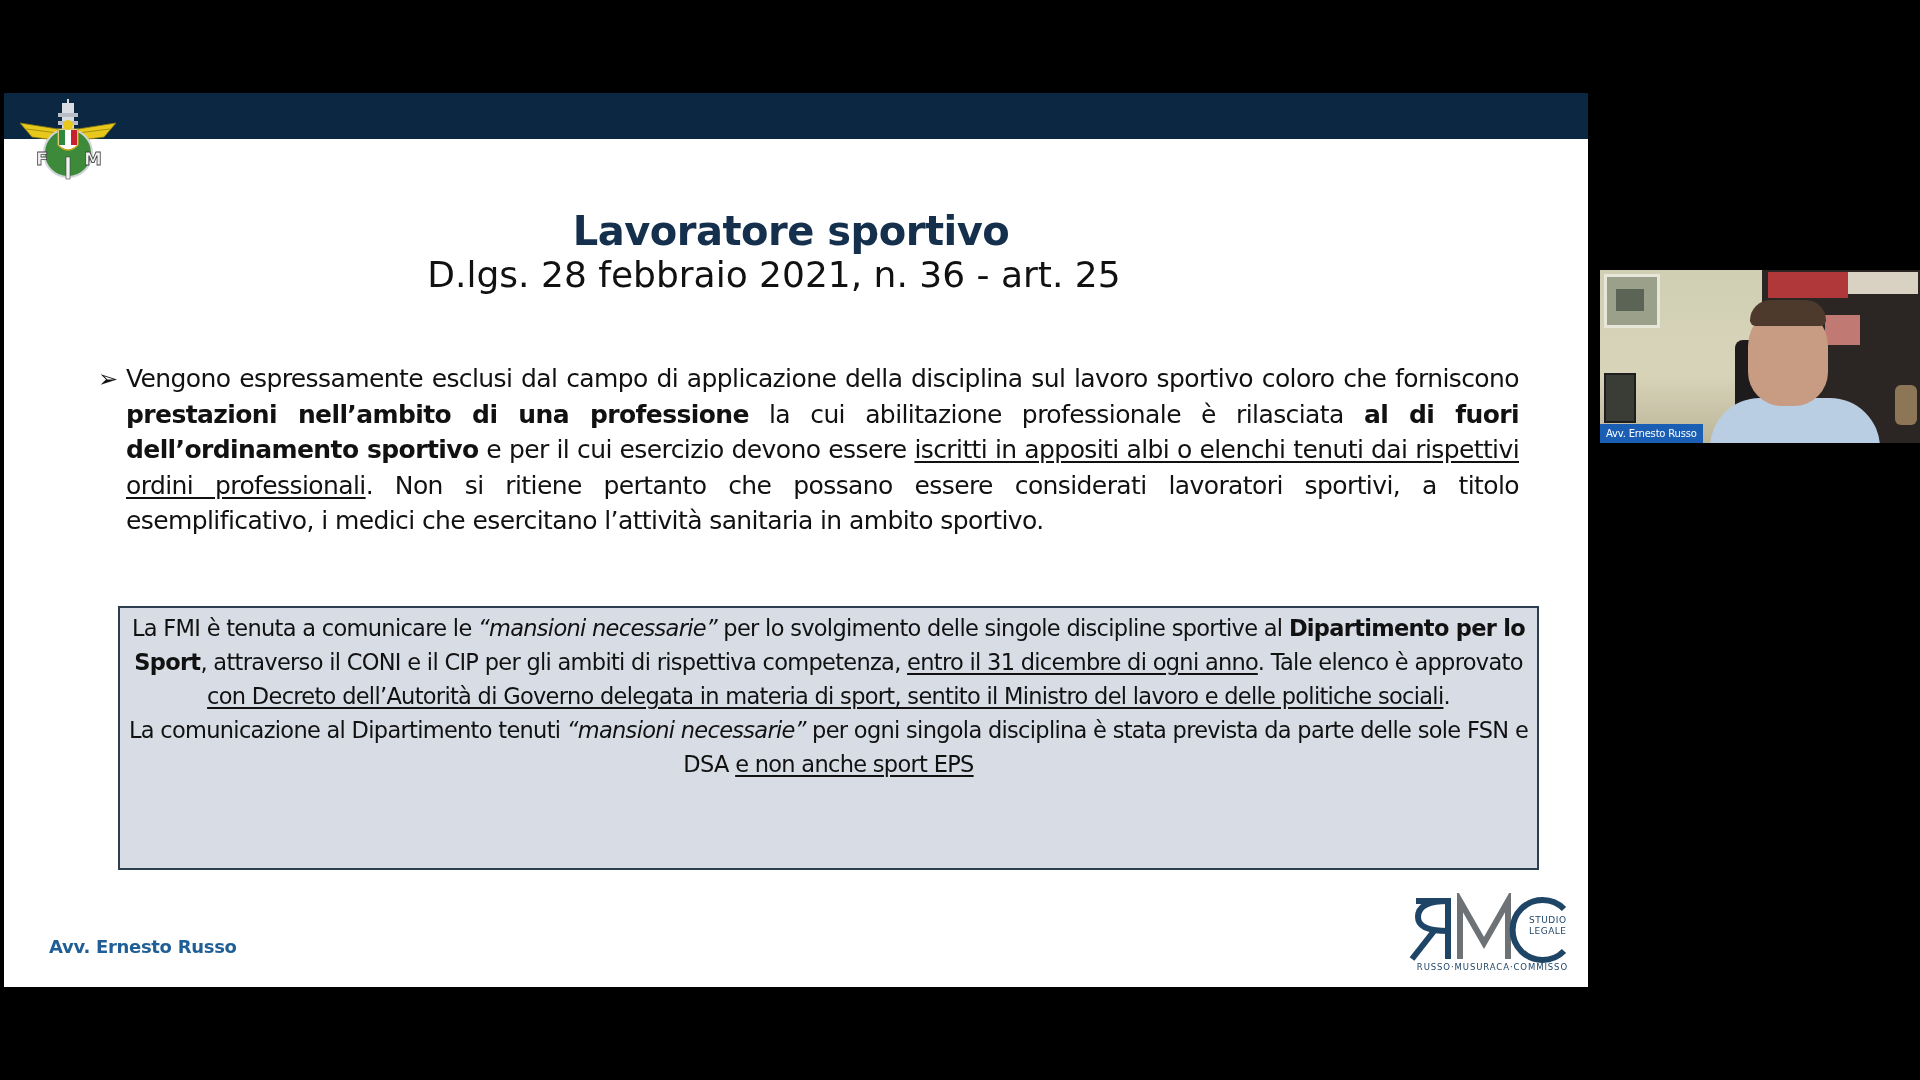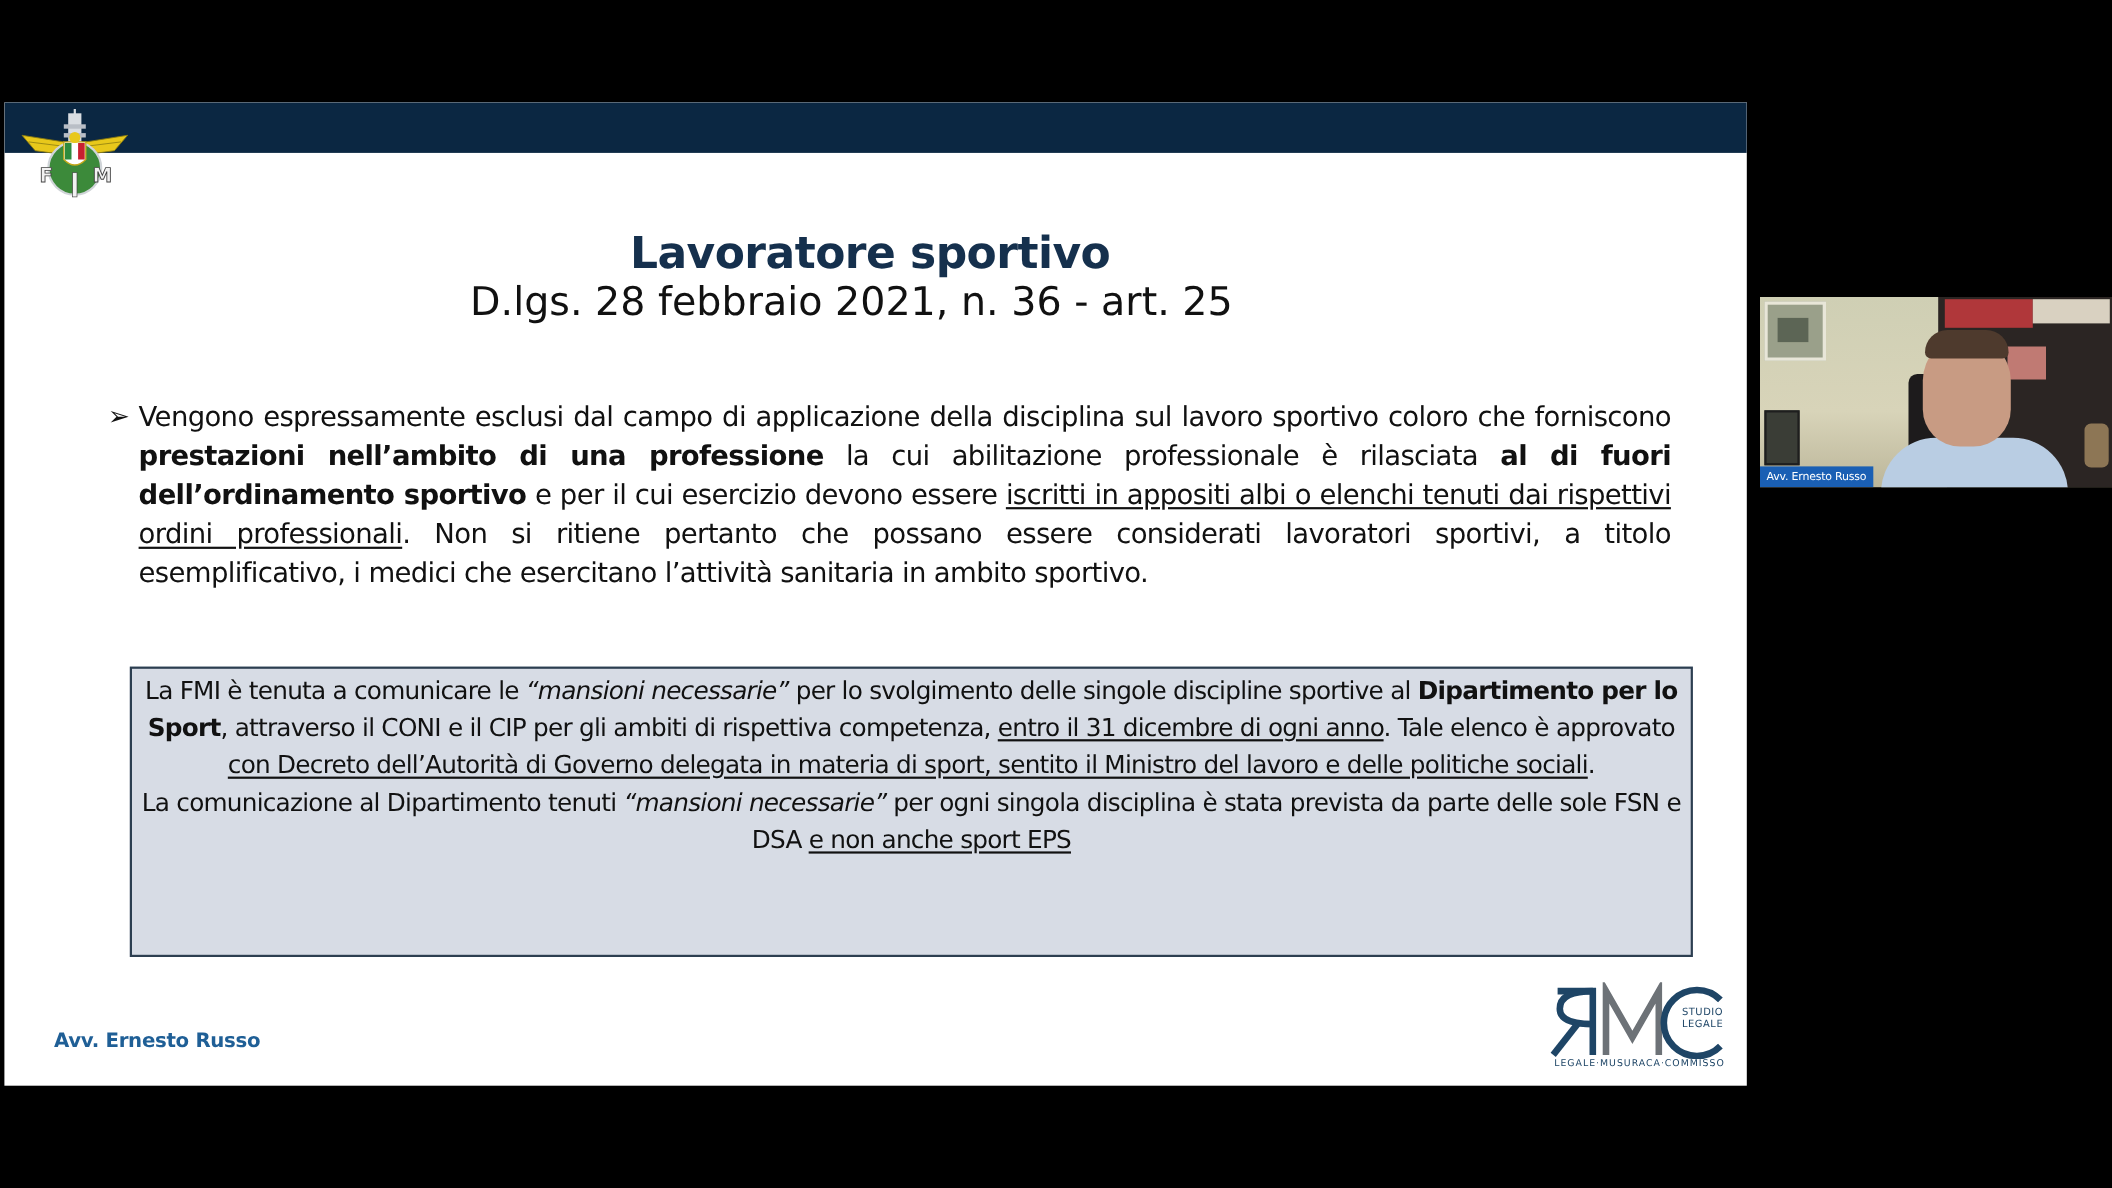--- a/index.html
+++ b/index.html
@@ -284,21 +284,21 @@
         <path d="M12 8 H44 V66" fill="none" stroke="#1e4566" stroke-width="6"></path>
         <path d="M44 8 Q14 8 14 24 Q14 38 44 38" fill="none" stroke="#1e4566" stroke-width="6"></path>
         <path d="M30 38 L8 66" fill="none" stroke="#1e4566" stroke-width="6"></path>
 
         <path d="M56 66 V8 L80 50 L104 8 V66" fill="none" stroke="#6d7277" stroke-width="6" stroke-linejoin="miter"></path>
 
         <path d="M160 16 A30 30 0 1 0 160 58" fill="none" stroke="#1e4566" stroke-width="6"></path>
         <text x="125" y="30" font-family="DejaVu Sans, sans-serif" font-size="9" fill="#1e4566" letter-spacing="0.5">STUDIO</text>
         <text x="125" y="41" font-family="DejaVu Sans, sans-serif" font-size="9" fill="#1e4566" letter-spacing="0.5">LEGALE</text>
       </svg>
-      <div class="rmc-caption">LEGALE·MUSURACA·COMMISSO</div>
+      <div class="rmc-caption">RUSSO·MUSURACA·COMMISSO</div>
     </div>
   </div>
 
   <div class="webcam">
     <div class="wall"></div>
     <div class="frame1">
         <div class="inner"></div>
       </div>
     <div class="frame2"></div>
     <div class="shelf"></div>

